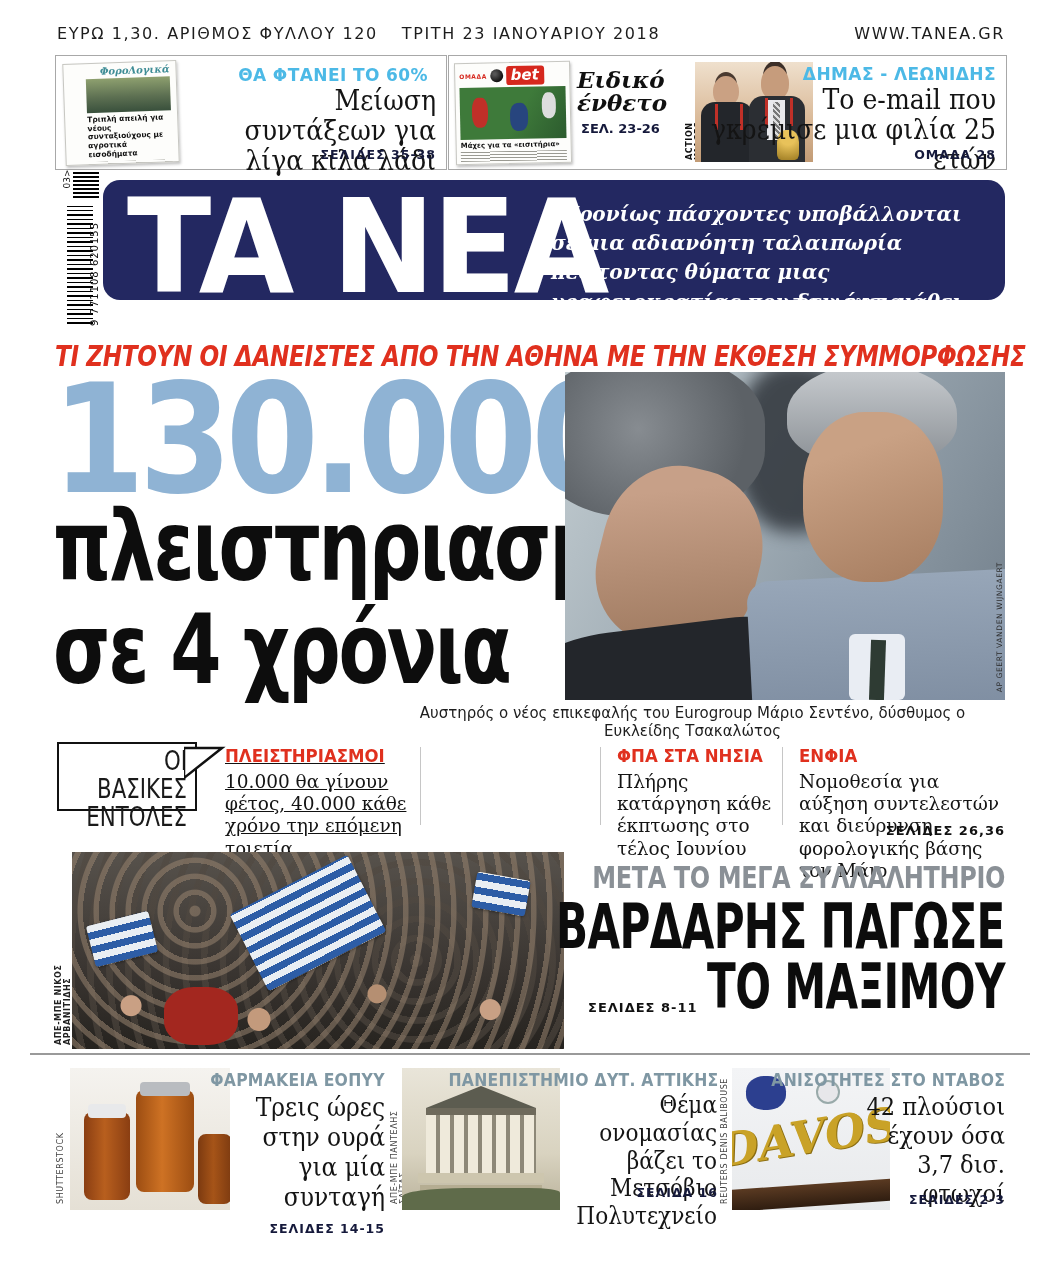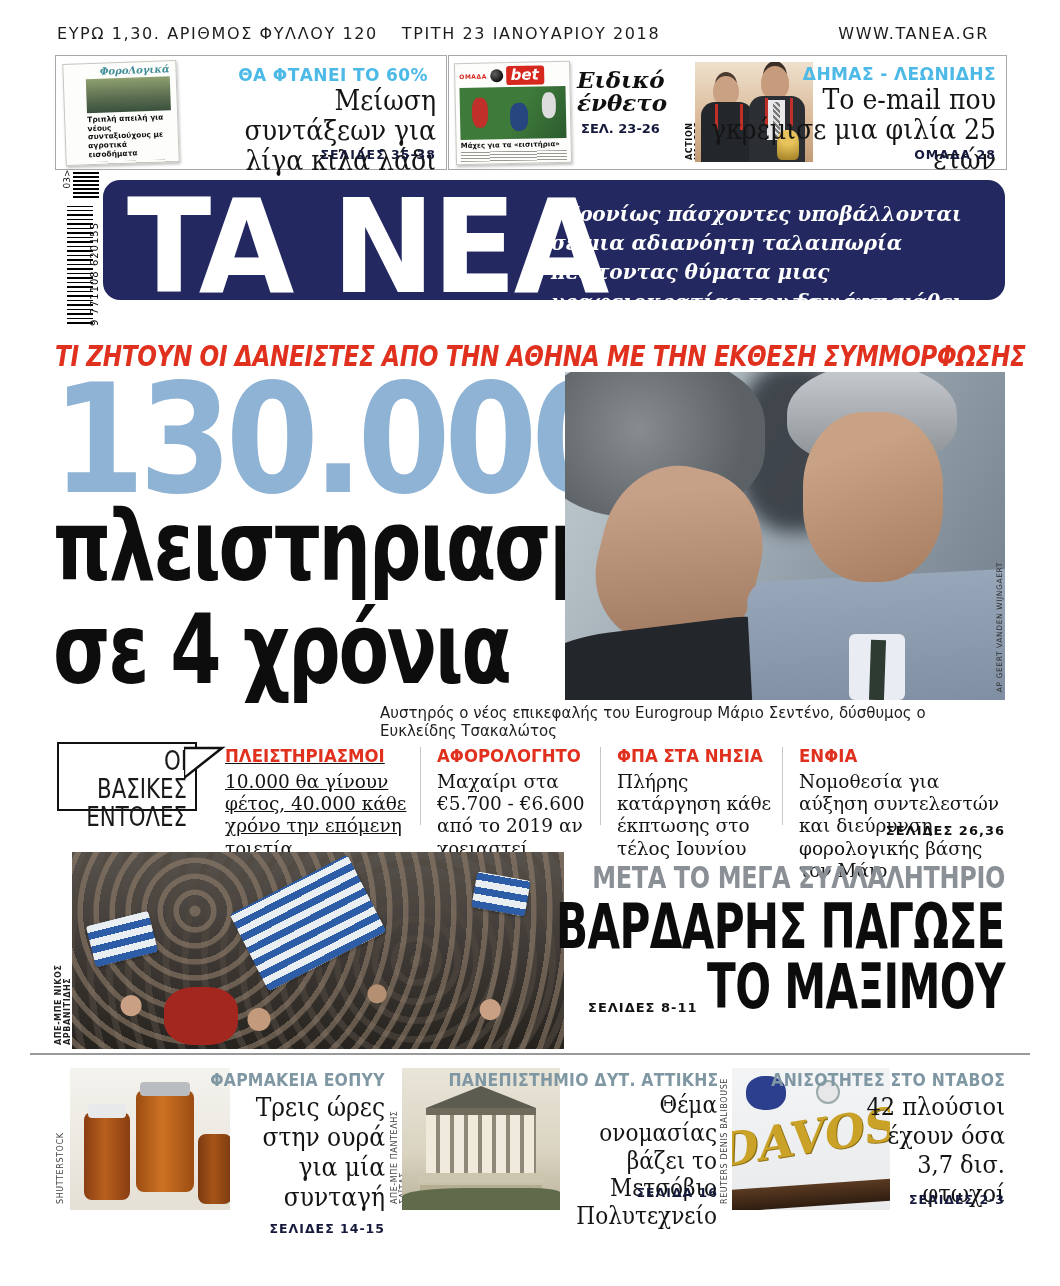--- a/index.html
+++ b/index.html
@@ -6,21 +6,21 @@
   .page{position:relative;width:1060px;height:1286px;background:#fff;overflow:hidden;
         font-family:"DejaVu Sans",sans-serif;color:#111;}
   .abs{position:absolute;}
   .nowrap{white-space:nowrap;}
   .vcr{writing-mode:vertical-rl;transform:rotate(180deg);font-size:8px;letter-spacing:.6px;color:#444;}
 
   
   .topbar{position:absolute;top:24px;left:57px;right:55px;height:18px;font-size:16px;
           letter-spacing:1.6px;color:#1c1c1c;}
   .topbar .c{position:absolute;left:50%;transform:translateX(-50%);}
-  .topbar .r{position:absolute;right:16px;}
+  .topbar .r{position:absolute;right:0;}
 
   
   .pbox{position:absolute;top:55px;height:113px;border:1px solid #a8a8a8;background:#fff;}
   .pbox-l{left:55px;width:390px;}
   .pbox-r{left:448px;width:557px;}
   .kicker-blue{color:var(--kicker-blue);font-weight:bold;font-size:17px;letter-spacing:.4px;}
   .promo-head{font-family:"DejaVu Serif",serif;font-size:28px;line-height:1.08;color:#141414;
               text-align:right;transform:scaleX(.9);transform-origin:100% 0;}
   .pages{font-weight:bold;font-size:12.5px;letter-spacing:1px;color:#15193b;}
 
@@ -105,21 +105,21 @@
           background:#23262b;transform:rotate(-7deg);}
   .mainph .rsuit{position:absolute;right:-25px;bottom:-35px;width:280px;height:160px;border-radius:22px;
           background:linear-gradient(180deg,#97a6b8 0%,#7b8a9e 100%);transform:rotate(-3deg);}
   .mainph .rshirt{position:absolute;right:100px;bottom:0;width:56px;height:66px;background:#e9edf3;border-radius:6px;}
   .mainph .rtie{position:absolute;right:120px;bottom:0;width:15px;height:60px;background:#2e3b33;transform:rotate(2deg);}
   .mainph .rhair{position:absolute;right:48px;top:-8px;width:170px;height:100px;border-radius:50% 50% 40% 40%;
           background:linear-gradient(180deg,#c3c7cb 10%,#8e9398 95%);}
   .mainph .rface{position:absolute;right:62px;top:40px;width:140px;height:170px;border-radius:44%;
           background:linear-gradient(160deg,#c9a184 25%,#a87f62 95%);}
   .mainph .crd{position:absolute;right:1px;bottom:8px;color:#2b2b2b;font-size:7.5px;}
-  .caption{left:380px;top:704px;width:625px;text-align:left;font-size:15px;color:#1d1d1d;}
+  .caption{left:380px;top:704px;width:625px;text-align:center;font-size:15px;color:#1d1d1d;}
 
   
   .bubble{left:57px;top:742px;width:128px;height:62px;border:2px solid #111;background:#fff;
           text-align:right;padding:3px 8px 0 0;z-index:1;}
   .bubble .t{font-size:26px;line-height:28px;transform:scaleX(.82);transform-origin:100% 0;color:#1a1a1a;}
   .bubble-tail{left:184px;top:744px;z-index:2;}
   .bcol .t{color:var(--red);font-weight:bold;font-size:18px;margin-bottom:5px;
            transform:scaleX(.92);transform-origin:0 0;white-space:nowrap;}
   .bcol .b{font-family:"DejaVu Serif",serif;font-size:18.5px;line-height:1.2;color:#141414;}
   .bdiv{top:747px;width:1px;height:78px;background:#c6c6c6;}
@@ -278,24 +278,20 @@
   </div>
   <svg class="abs bubble-tail" width="46" height="40">
     <polygon points="0,4 38,4 0,34" fill="#ffffff" stroke="#111" stroke-width="2.5"></polygon>
   </svg>
 
   <div class="abs bcol" style="left:225px;top:745px;width:192px;text-decoration:underline;">
     <div class="t">ΠΛΕΙΣΤΗΡΙΑΣΜΟΙ</div>
     <div class="b">10.000 θα γίνουν φέτος, 40.000 κάθε χρόνο την επόμενη τριετία</div>
   </div>
   <div class="abs bdiv" style="left:420px;"></div>
-  <div class="abs bcol" style="left:437px;top:745px;width:160px;">
-    <div class="t">ΑΦΟΡΟΛΟΓΗΤΟ</div>
-    <div class="b">Μαχαίρι στα €5.700 - €6.600 από το 2019 αν χρειαστεί</div>
-  </div>
   <div class="abs bdiv" style="left:600px;"></div>
   <div class="abs bcol" style="left:617px;top:745px;width:160px;">
     <div class="t">ΦΠΑ ΣΤΑ ΝΗΣΙΑ</div>
     <div class="b">Πλήρης κατάργηση κάθε έκπτωσης στο τέλος Ιουνίου</div>
   </div>
   <div class="abs bdiv" style="left:782px;"></div>
   <div class="abs bcol" style="left:799px;top:745px;width:208px;">
     <div class="t">ΕΝΦΙΑ</div>
     <div class="b">Νομοθεσία για αύξηση συντελεστών και διεύρυνση φορολογικής βάσης τον Μάιο</div>
   </div>

